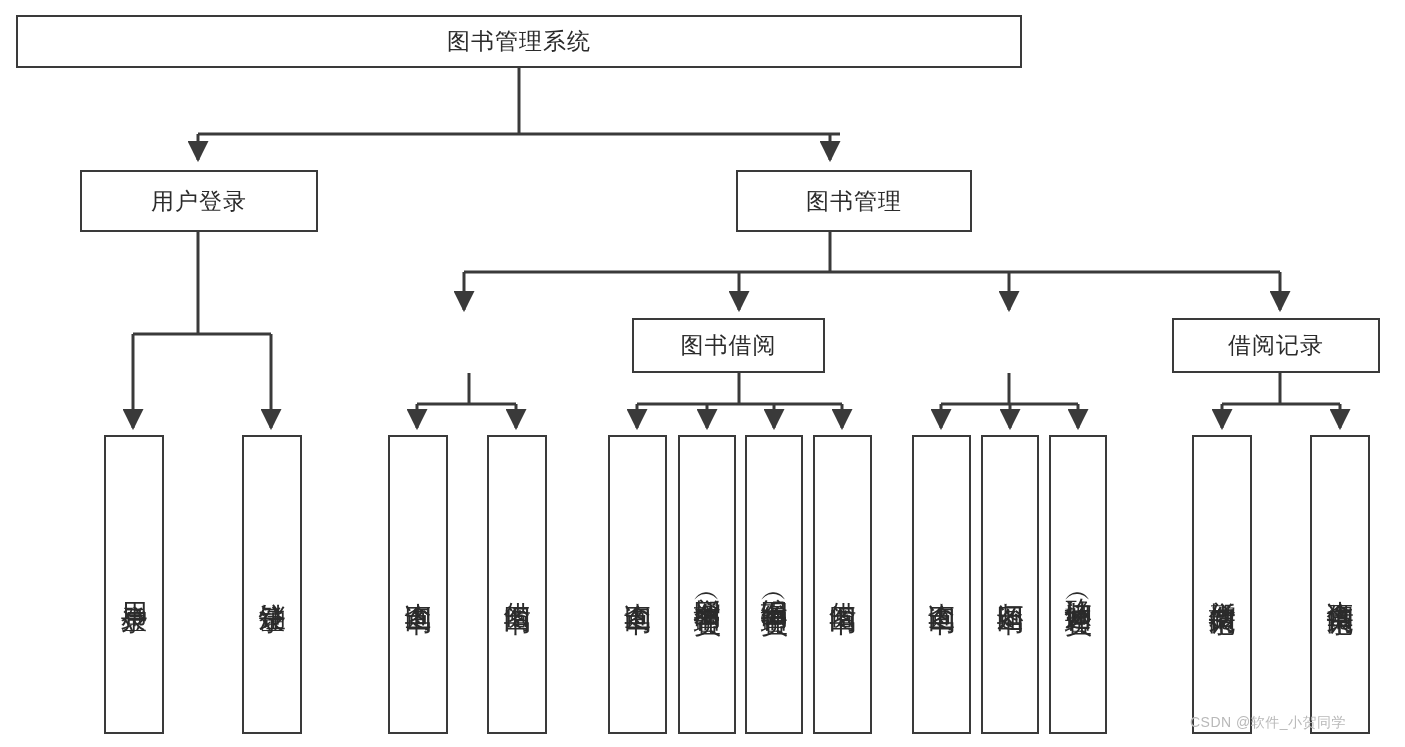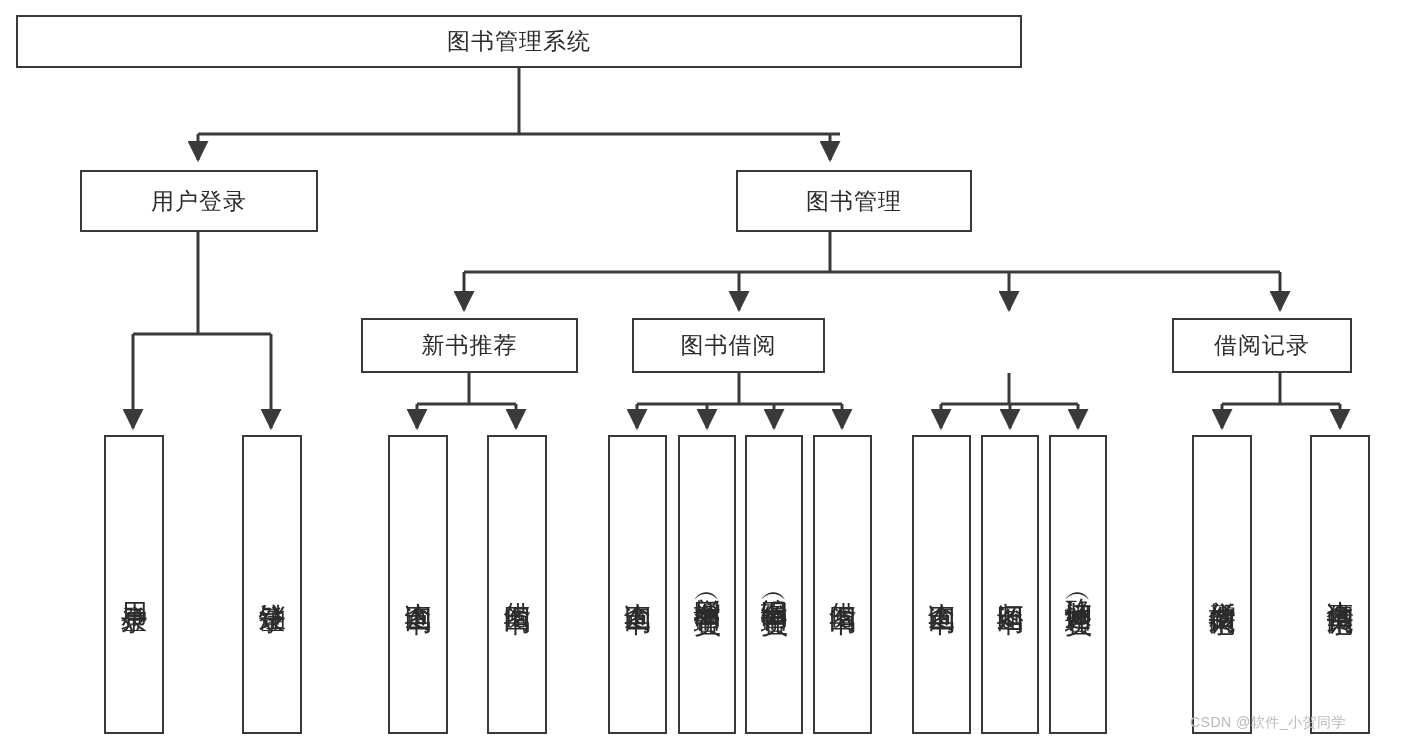--- a/index.html
+++ b/index.html
@@ -133,27 +133,24 @@
     <span class="node-label">图书管理系统</span>
   </div>
 
   <div class="node horiz" style="left:80px; top:170px; width:238px; height:62px;">
     <span class="node-label">用户登录</span>
   </div>
   <div class="node horiz" style="left:712px; top:170px; width:236px; height:62px;margin-left:24px;">
     <span class="node-label">图书管理</span>
   </div>
 
-  <div class="node horiz" style="left:361px; top:318px; width:217px; height:55px;">
-    <span class="node-label">新书推荐</span>
-  </div>
   <div class="node horiz" style="left:632px; top:318px; width:193px; height:55px;">
     <span class="node-label">图书借阅</span>
   </div>
-  <div class="node horiz" style="left:1172px; top:318px; width:180px; height:55px;">
+  <div class="node horiz" style="left:1172px; top:318px; width:208px; height:55px;">
     <span class="node-label">借阅记录</span>
   </div>
 
   <div class="node vert" style="left:104px; top:435px; width:60px; height:299px;">
     <span class="node-label">用户登录</span>
   </div>
   <div class="node vert" style="left:242px; top:435px; width:60px; height:299px;">
     <span class="node-label">注销登录</span>
   </div>
 

